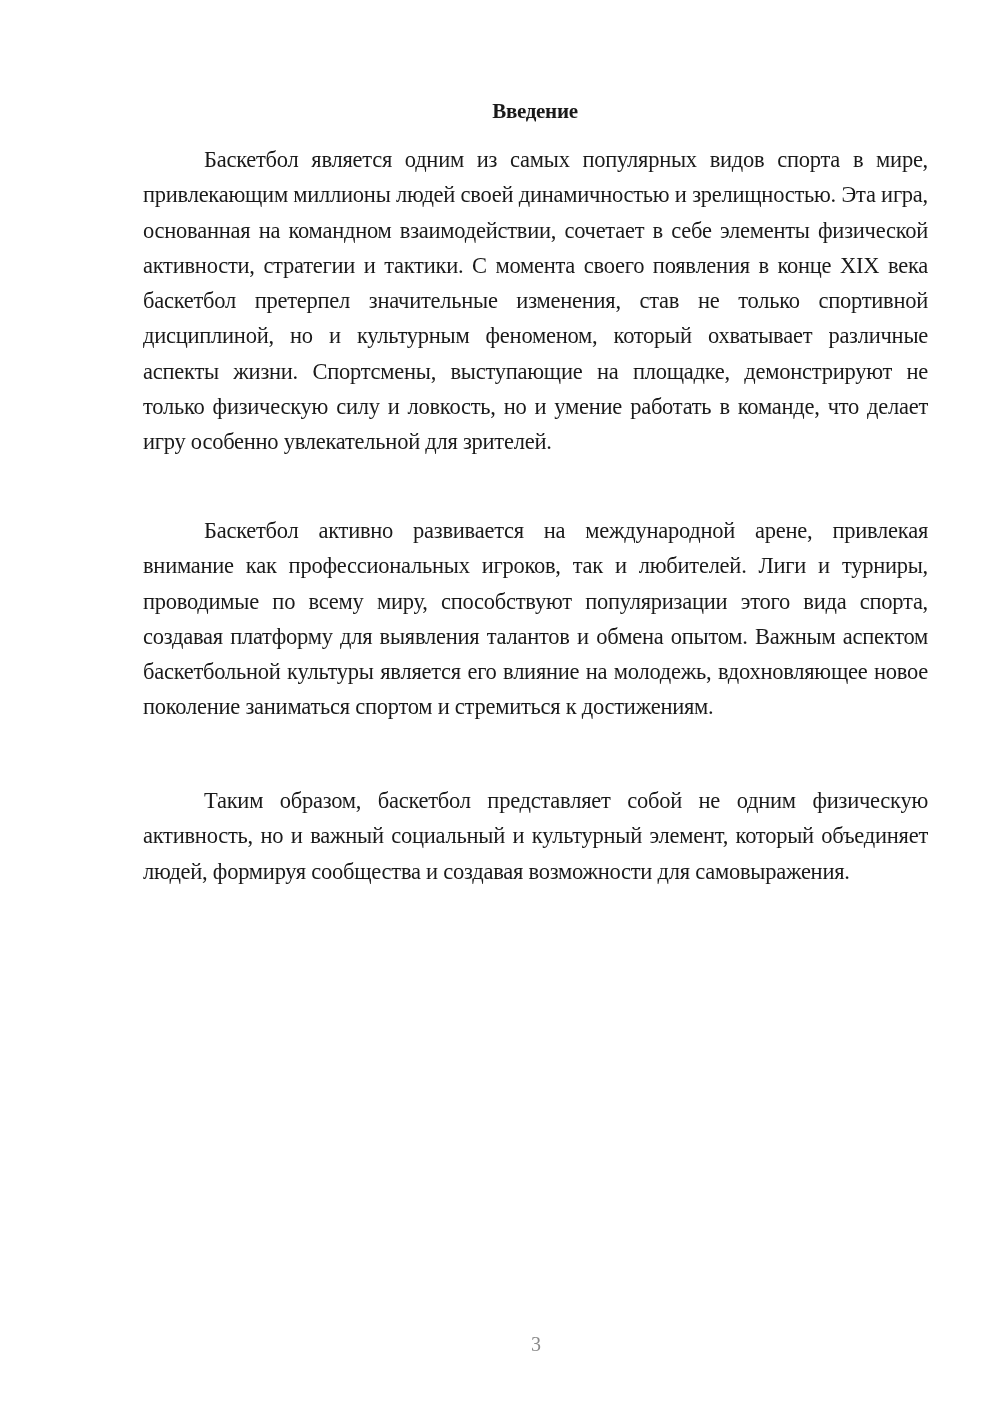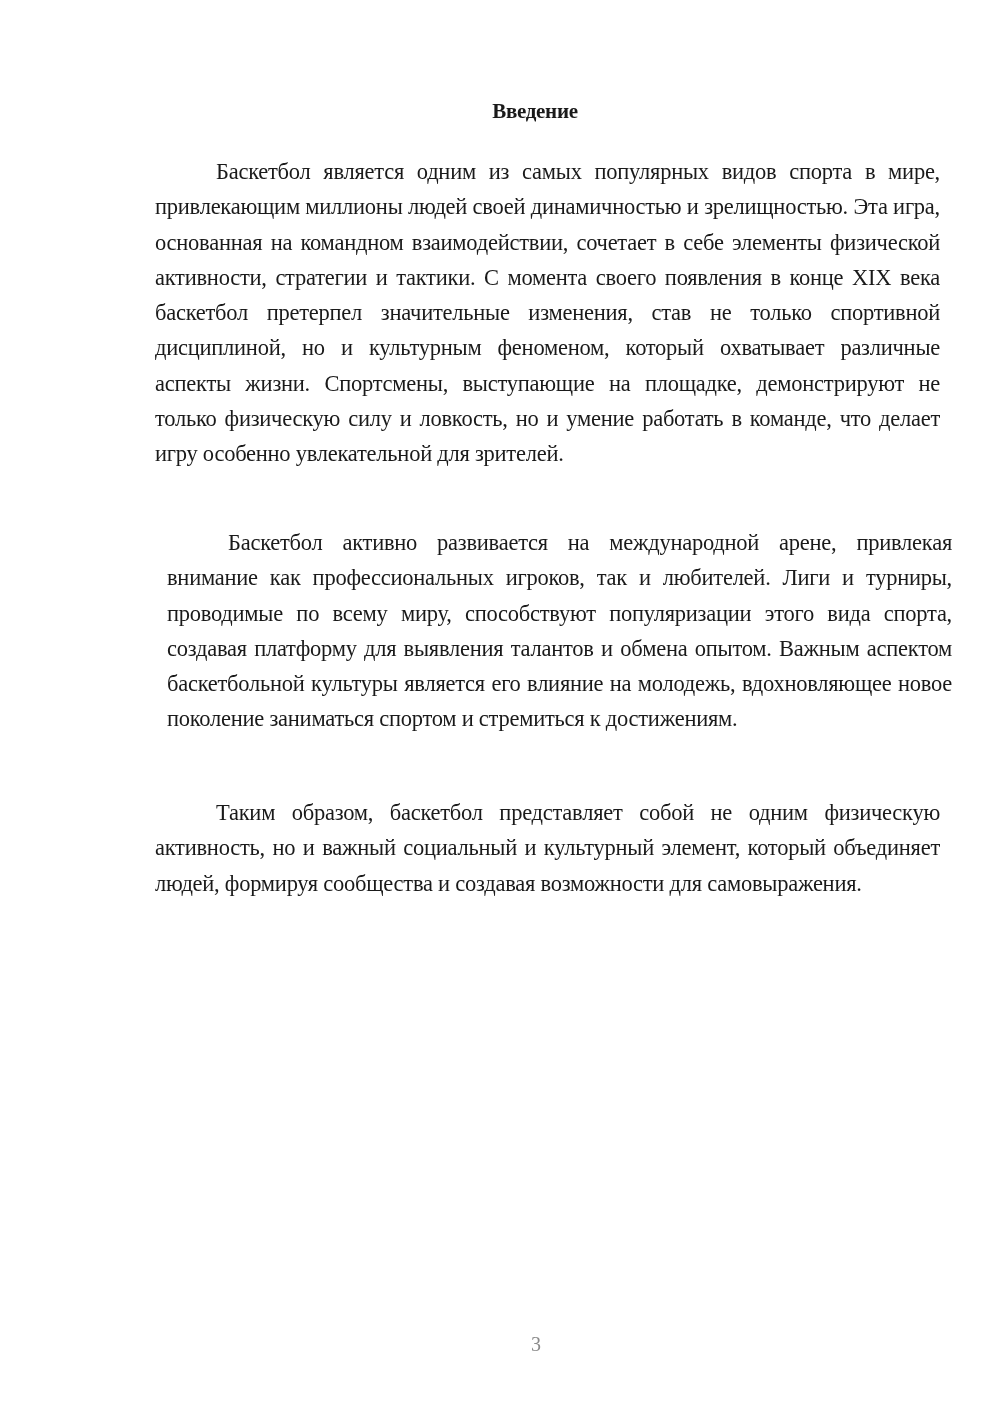--- a/index.html
+++ b/index.html
@@ -32,30 +32,30 @@
       font-size: 21px;
       letter-spacing: -0.3px;
       line-height: 28px;
     }
     .body-text {
       position: absolute;
       left: 143px;
       width: 785px;
     }
     .para {
-      margin: 12px;
+      margin: 0;
       font-size: 22.5px;
       line-height: 35.3px;
       text-align: justify;
       text-indent: 61px;
       letter-spacing: -0.25px;
       word-spacing: 0px;
     }
     #p1 { position: absolute; top: 142px; left: 0; width: 785px; }
-    #p2 { position: absolute; top: 513px; left: 12px; width: 785px; }
+    #p2 { position: absolute; top: 513px; left: 0; width: 785px; }
     #p3 { position: absolute; top: 783px; left: 0; width: 785px; }
     .page-number {
       position: absolute;
       top: 1333px;
       left: 0;
       width: 1072px;
       text-align: center;
       font-size: 20px;
       color: #8a8a8a;
       font-family: "Liberation Serif", serif;

